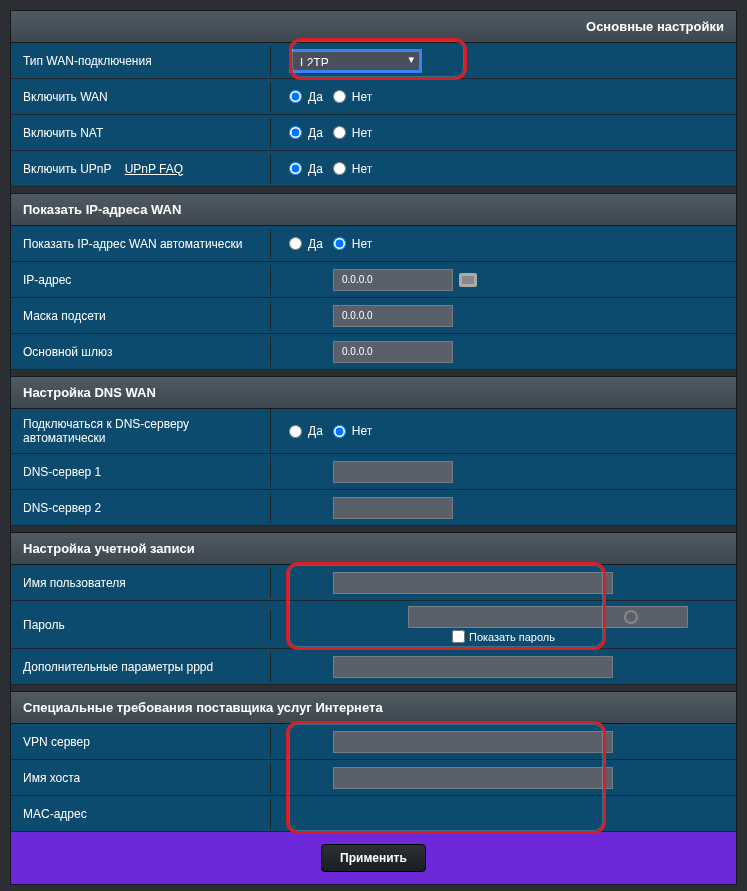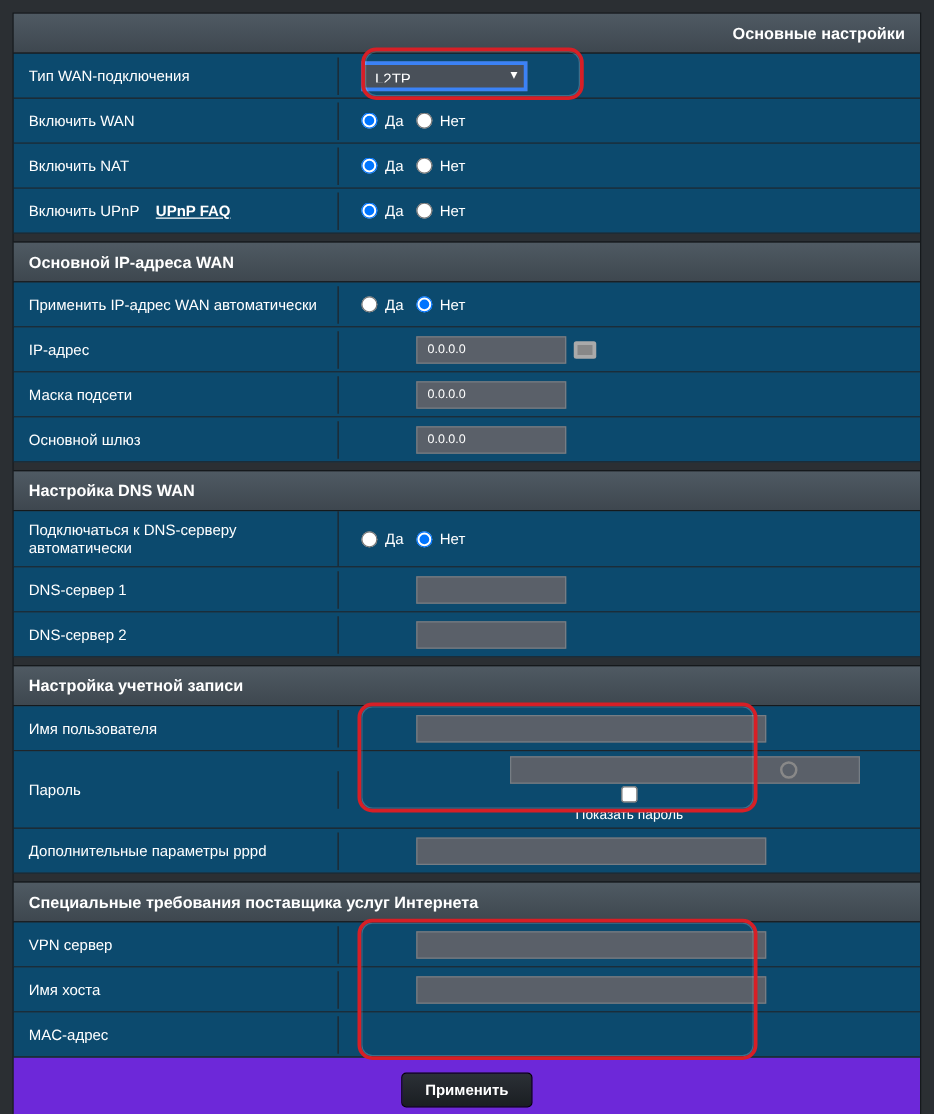--- a/index.html
+++ b/index.html
@@ -101,21 +101,20 @@
     margin-right: 2px;
   }
   .radio-group label {
     margin-right: 6px;
     color: #fff;
   }
   a.link {
     color: #fff;
     text-decoration: underline;
     margin-left: 10px;
-    font-weight: bold;
   }
   .highlight {
     border: 3px solid #d71f26;
     border-radius: 12px;
     position: absolute;
     box-shadow: 0 0 0 1px rgba(255,255,255,0.2) inset;
     pointer-events: none;
   }
   .rel {
     position: relative;
@@ -152,21 +151,20 @@
   .btn-apply-wrap {
     text-align: center;
     padding: 12px 0;
     background: #6d28d9;
   }
   .checkbox-row {
     display: flex;
     align-items: center;
     gap: 4px;
     font-size: 11px;
-    flex-direction: column;
   }
   .eye-icon {
     position: absolute;
     right: 20px;
     top: 4px;
     width: 14px;
     height: 14px;
     border: 2px solid #888;
     border-radius: 50%;
     display: inline-block;
@@ -228,24 +226,24 @@
     <div class="row-control radio-group">
       <input type="radio" checked="" style="">
         <label>Да</label>
       <input type="radio" style="">
         <label>Нет</label>
     </div>
   </div>
 
   <div class="spacer-row"></div>
 
-  <div class="section-header">Основной IP-адреса WAN</div>
-
-  <div class="row">
-    <div class="row-label">Применить IP-адрес WAN автоматически</div>
+  <div class="section-header">Показать IP-адреса WAN</div>
+
+  <div class="row">
+    <div class="row-label">Показать IP-адрес WAN автоматически</div>
     <div class="row-control radio-group">
       <input type="radio" style="">
         <label>Да</label>
       <input type="radio" checked="" style="">
         <label>Нет</label>
     </div>
   </div>
 
   <div class="row">
     <div class="row-label">IP-адрес</div>

